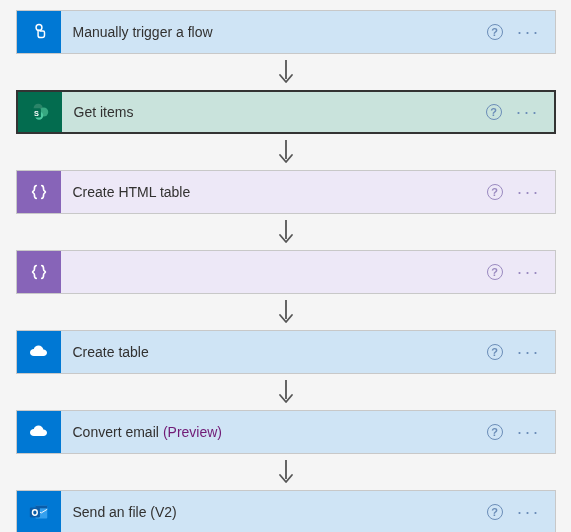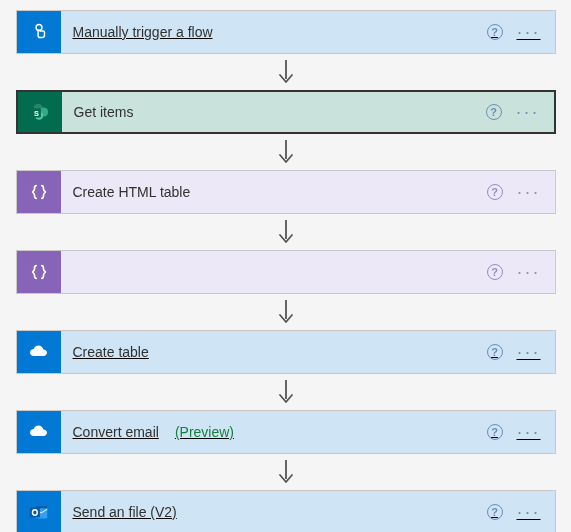--- a/index.html
+++ b/index.html
@@ -31,22 +31,22 @@
   }
   .step-label {
     flex: 1;
     display: flex;
     align-items: center;
     padding-left: 12px;
     font-size: 14px;
     color: #323130;
   }
   .step-label .suffix {
-    color: #15803d;
-    margin-left: 16px;
+    color: #701a75;
+    margin-left: 4px;
   }
   .step-actions {
     display: flex;
     align-items: center;
     gap: 14px;
     padding: 0 14px;
   }
   .help-icon, .more-icon {
     display: flex;
     align-items: center;
@@ -54,21 +54,21 @@
     cursor: pointer;
   }
   .arrow-down {
     display: flex;
     justify-content: center;
     align-items: center;
     height: 36px;
     color: #555;
   }
   
-  .bg-lightblue { background: #cfe4f5; text-decoration: underline; }
+  .bg-lightblue { background: #cfe4f5; }
   .bg-teal { background: #c9e3dc; }
   .bg-lilac { background: #ede8f7; justify-content: space-between; }
   .ico-blue { background: #0078d4; }
   .ico-teal { background: #036c4f; }
   .ico-purple { background: #8764b8; }
   .ico-outlook { background: #0078d4; }
 
   .help-circle {
     width: 16px; height: 16px;
     border: 1.6px solid #6b8db8;

